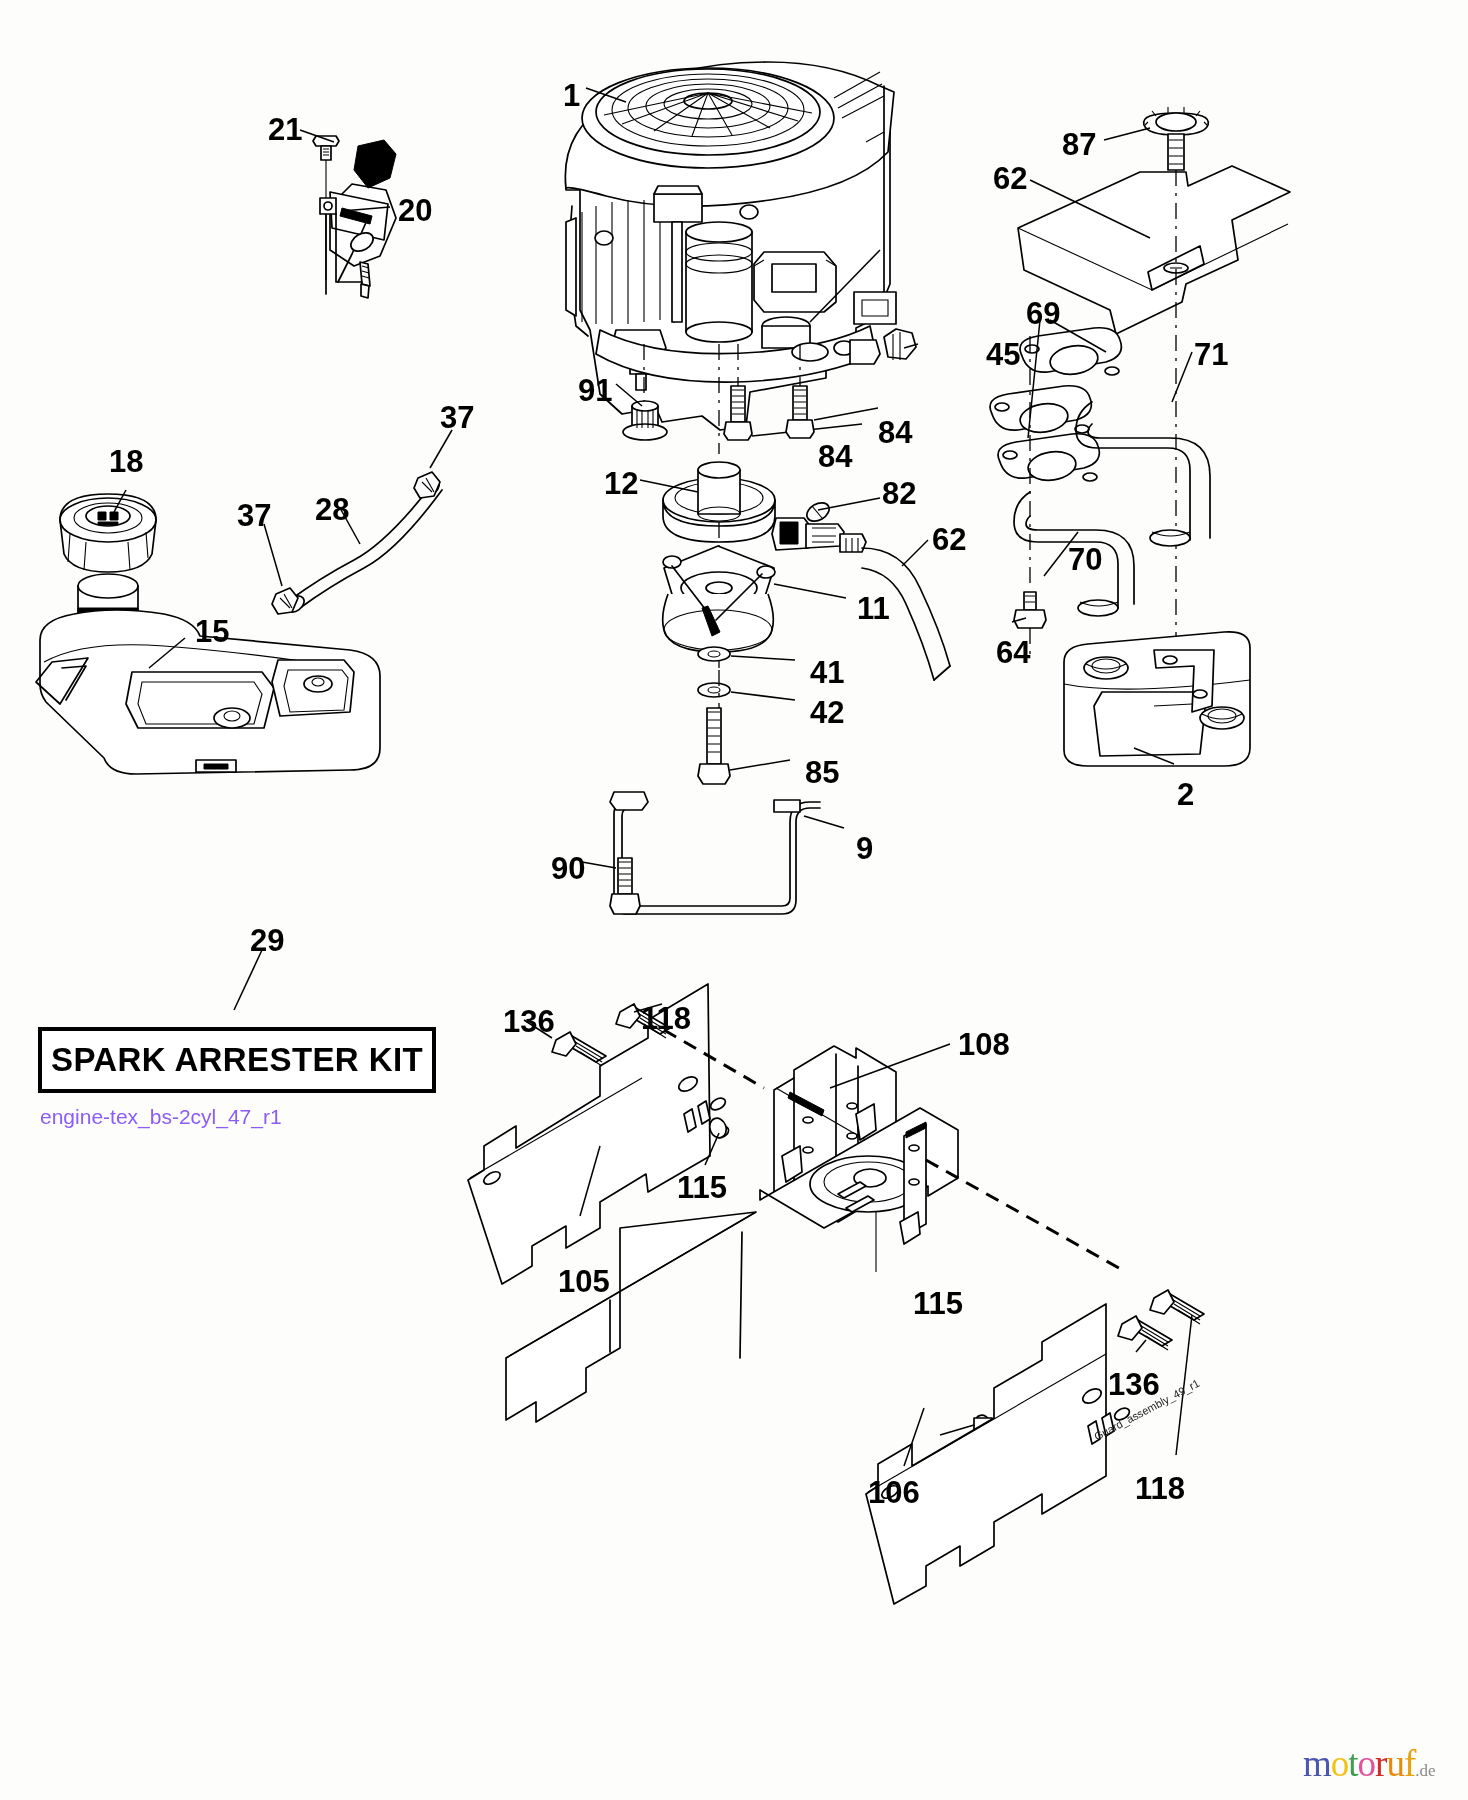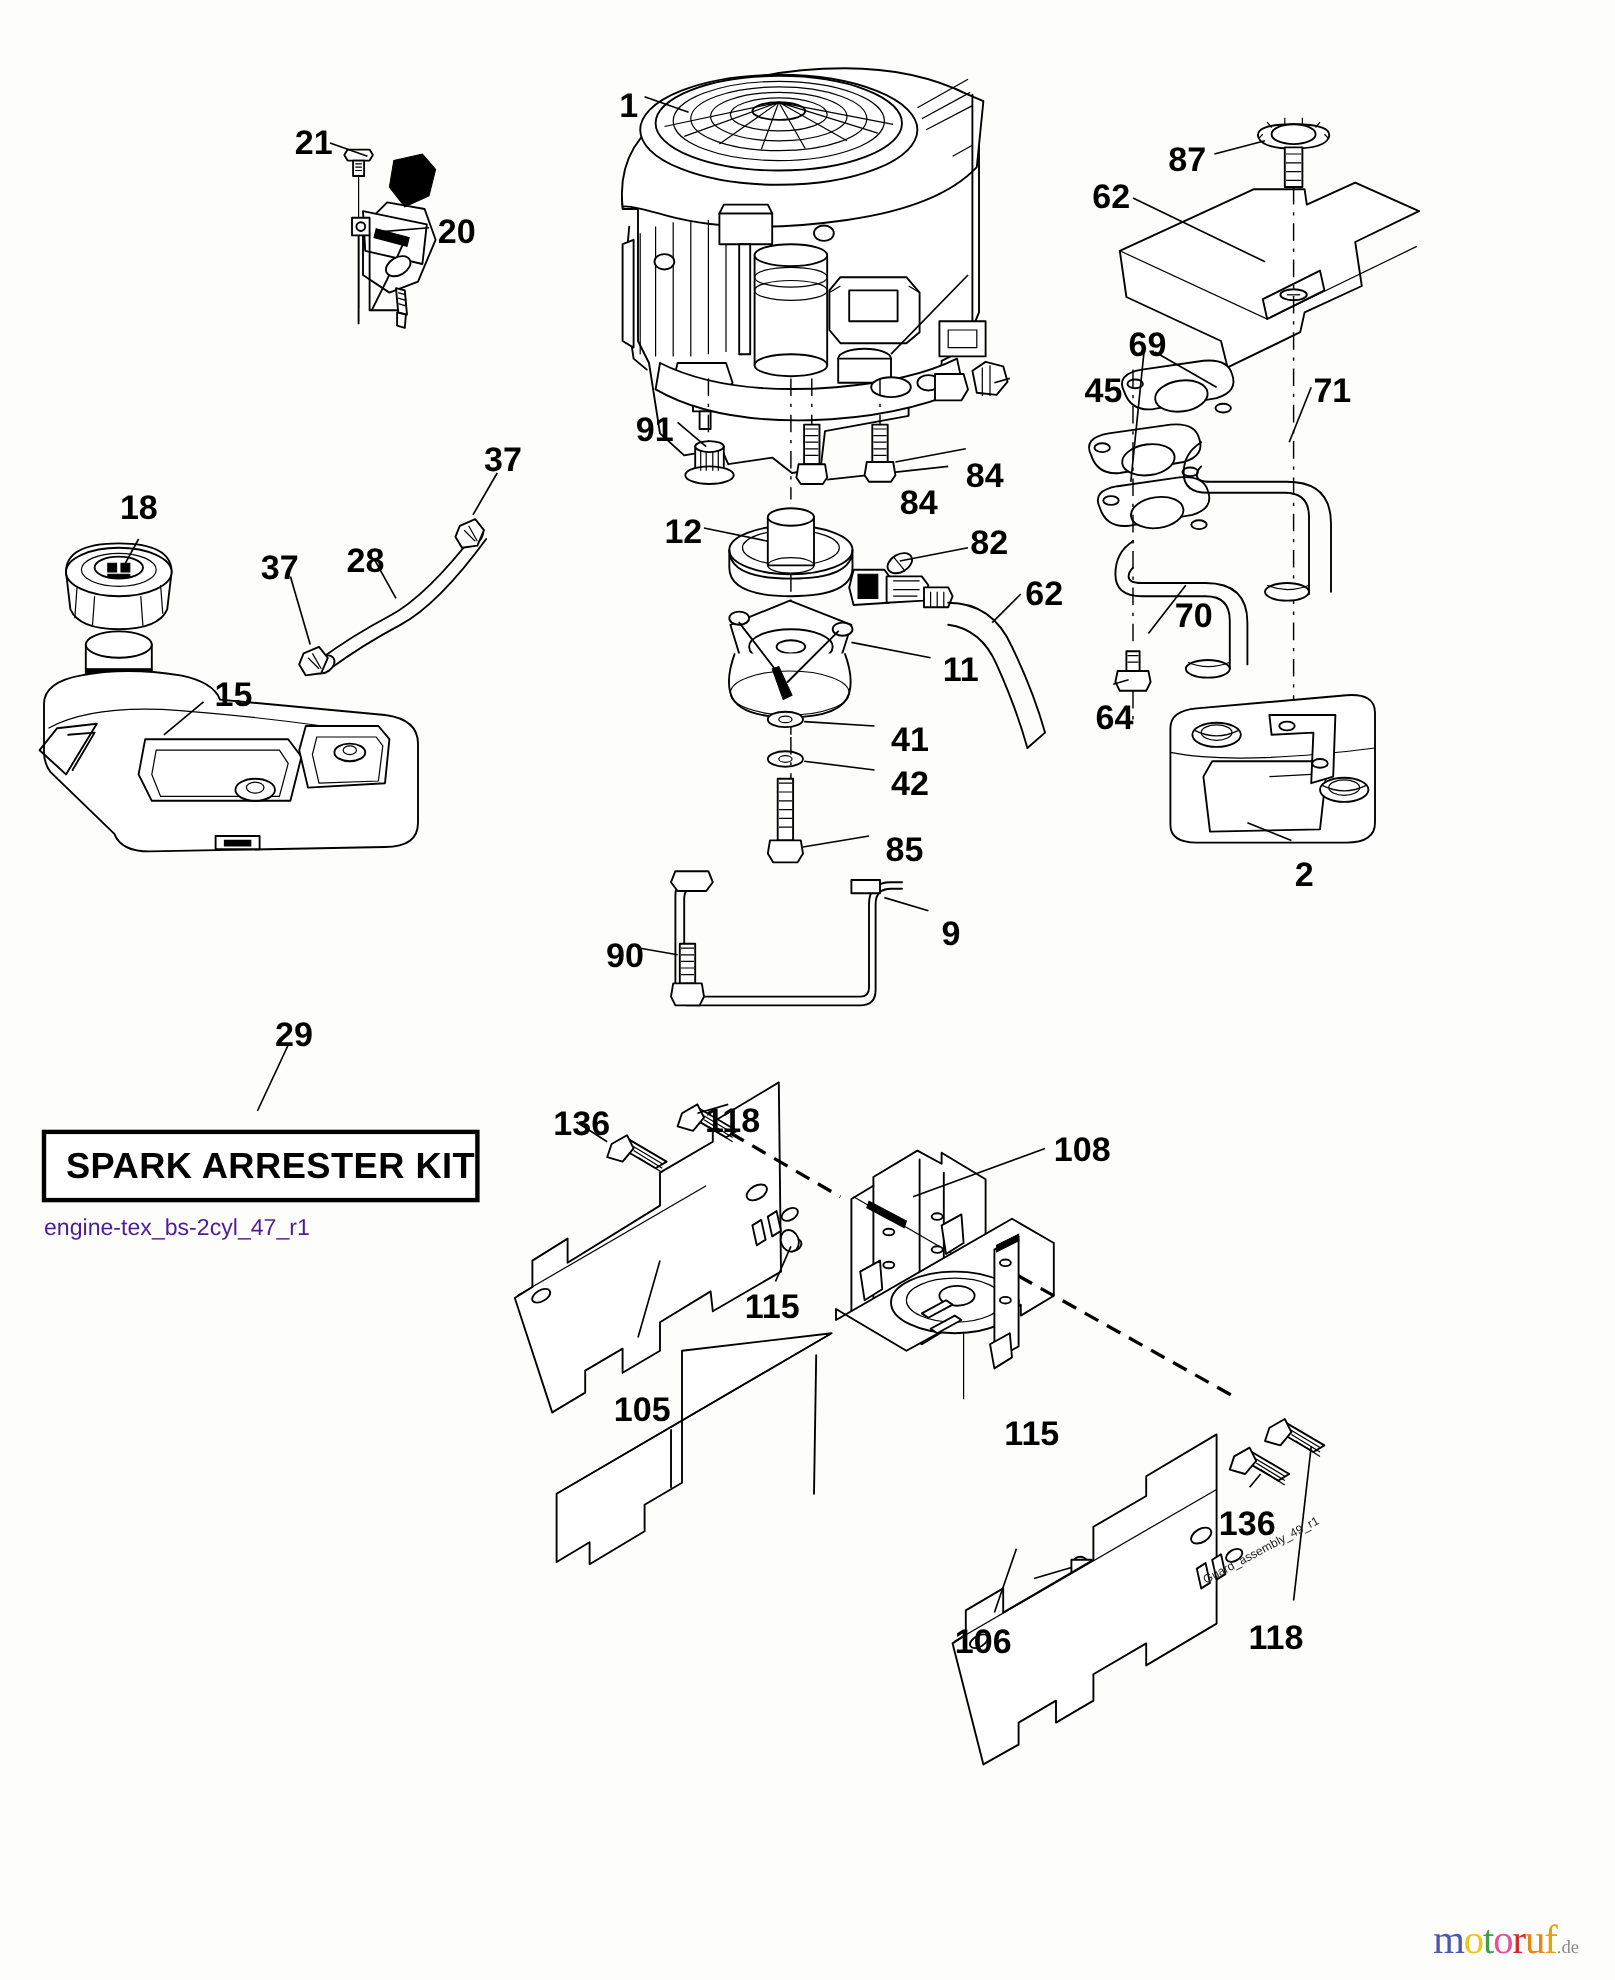--- a/index.html
+++ b/index.html
@@ -6,21 +6,21 @@
   html,body{margin:0;padding:0;background:#fff;}
   body{width:1468px;height:1800px;position:relative;
        font-family:"Liberation Sans", sans-serif;background:#fdfdfb;overflow:hidden;}
   #sheet{position:absolute;inset:0;width:1468px;height:1800px;}
   .callout{position:absolute;font-family:"Liberation Sans",sans-serif;
            font-weight:bold;color:#000;white-space:nowrap;line-height:1;}
   .c-big{font-size:31px;}
   .kitbox{position:absolute;border:4px solid #000;background:#fff;
           display:flex;align-items:center;justify-content:center;}
   .kitbox span{font-size:33px;font-weight:bold;letter-spacing:.4px;color:#000;}
-  .filecode{position:absolute;font-size:21px;color:#4c1d95;font-family:"Liberation Sans",sans-serif;}
+  .filecode{position:absolute;font-size:21px;color:#8b5cf6;font-family:"Liberation Sans",sans-serif;}
   .rotlabel{position:absolute;font-size:11px;color:#222;
             transform:rotate(-28deg);transform-origin:0 0;white-space:nowrap;}
   .wm{position:absolute;font-family:"Liberation Serif",serif;font-size:37px;
       letter-spacing:-1px;white-space:nowrap;}
   .wm i{font-style:normal;}
   .wm .de{font-size:17px;color:#8a8a8a;letter-spacing:0;}
   svg{display:block;}
 </style>
 </head>
 <body>
@@ -469,21 +469,21 @@
     <div class="callout c-big" style="left: 641px; top: 1003px;">118</div>
     <div class="callout c-big" style="left: 958px; top: 1029px;">108</div>
     <div class="callout c-big" style="left: 677px; top: 1172px;">115</div>
     <div class="callout c-big" style="left: 558px; top: 1226px; margin-top: 40px;">105</div>
     <div class="callout c-big" style="left: 913px; top: 1288px;">115</div>
     <div class="callout c-big" style="left: 1108px; top: 1369px;">136</div>
     <div class="callout c-big" style="left: 868px; top: 1477px;">106</div>
     <div class="callout c-big" style="left: 1135px; top: 1473px;">118</div>
   </div>
 
-<div class="kitbox" id="kitbox" style="left:38px;top:1027px;width:390px;height:58px;justify-content:flex-end;">
+<div class="kitbox" id="kitbox" style="left:38px;top:1027px;width:390px;height:58px;">
   <span>SPARK ARRESTER KIT</span>
 </div>
 
 <div class="filecode" style="left:40px;top:1105px;">engine-tex_bs-2cyl_47_r1</div>
 
 <div class="rotlabel" style="left:1092px;top:1432px;">Guard_assembly_49_r1</div>
 
 <div class="wm" id="watermark" style="left:1303px;top:1742px;"><i style="color: rgb(74, 86, 176);">m</i><i style="color: rgb(242, 194, 24);">o</i><i style="color: rgb(63, 158, 77);">t</i><i style="color: rgb(224, 83, 155);">o</i><i style="color: rgb(211, 42, 42);">r</i><i style="color: rgb(232, 137, 12);">u</i><i style="color: rgb(232, 160, 12);">f</i><i class="de" style="color: rgb(138, 138, 138);">.de</i></div>
 
 </body></html>

